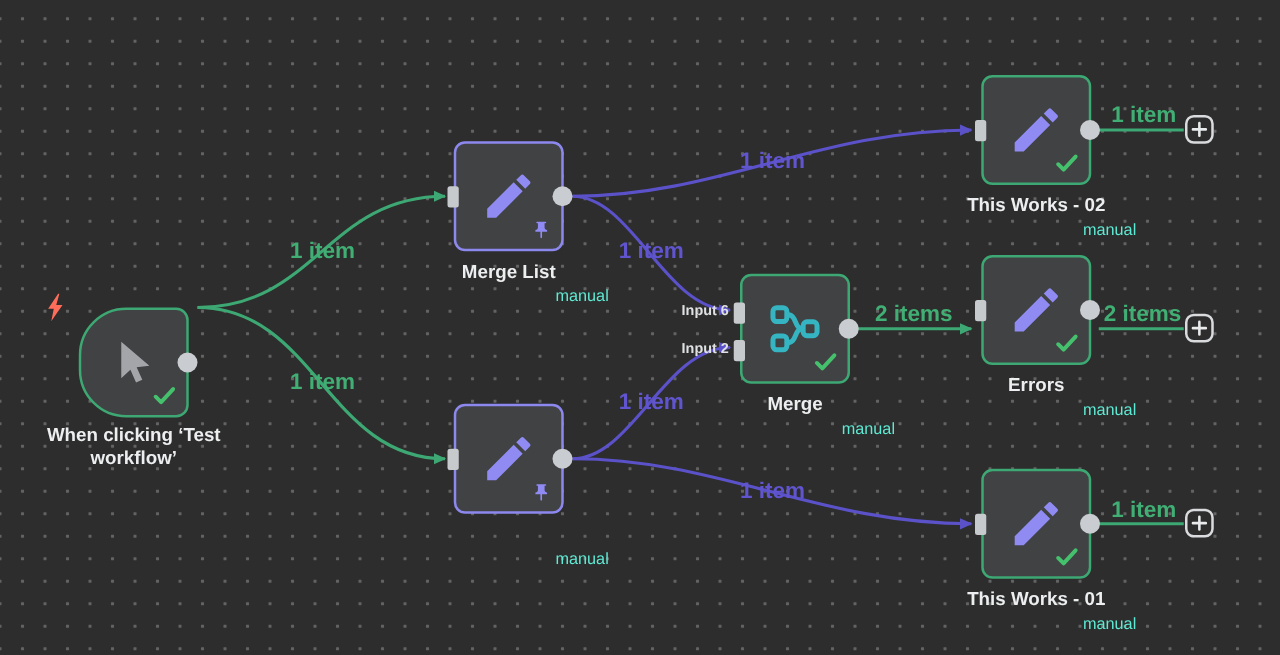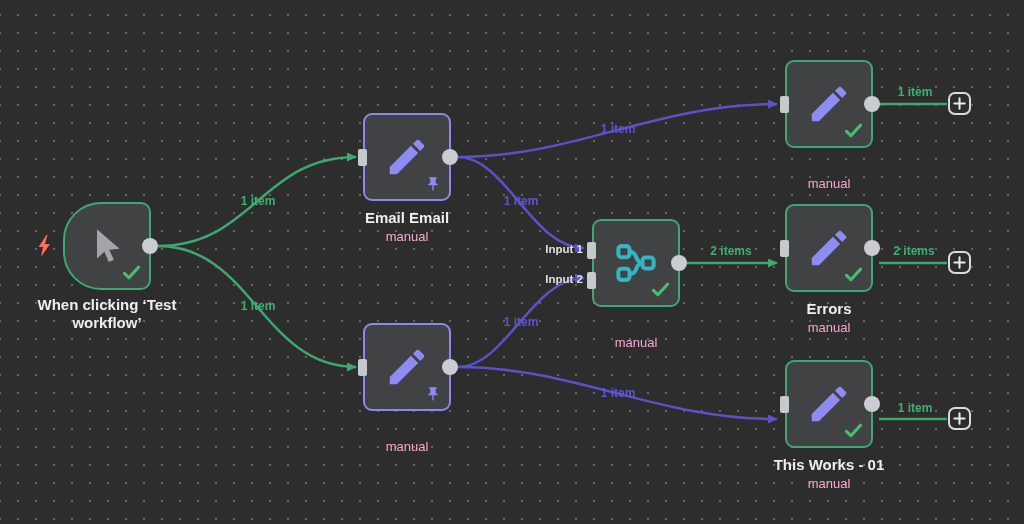--- a/index.html
+++ b/index.html
@@ -5,32 +5,32 @@
   html,body{margin:0;padding:0;background:#2c2d2c;}
   #canvas{
     position:relative;width:1024px;height:524px;overflow:hidden;
     background-color:#2c2d2c;
     background-image:radial-gradient(circle,#626362 1.1px,transparent 1.6px);
     background-size:18px 18px;background-position:9px 6px;
     font-family:"Liberation Sans",sans-serif;
   }
   #edges{position:absolute;left:0;top:0;z-index:1;}
   .edge-label{
-    position:absolute;z-index:2;font-size:12px;font-weight:700;
+    position:absolute;z-index:2;font-size:18px;font-weight:700;
     transform:translate(-50%,-50%);white-space:nowrap;pointer-events:none;
   }
   .edge-label.green{color:#41ae74;}
   .edge-label.purple{color:#6055cf;}
   .node{
     position:absolute;width:88px;height:88px;z-index:3;
     background:#414244;border:2px solid #3da873;border-radius:9px;
     box-sizing:border-box;
   }
   .node.purple-border{border-color:#8d88ee;}
-  .node.trigger-shape{border-radius:38px 10px 10px 38px;}
+  .node.trigger-shape{border-radius:38px 10px 10px 38px;margin-top:44px;}
   .node-icon{
     position:absolute;left:50%;top:50%;transform:translate(-50%,-50%);
     pointer-events:none;
   }
   .status-icon{position:absolute;right:7px;bottom:5px;pointer-events:none;}
   .pin-icon{position:absolute;right:8px;bottom:7px;pointer-events:none;}
   .out-dot{
     position:absolute;right:-9px;top:50%;margin-top:-8px;width:16px;height:16px;
     border-radius:50%;background:#c9ccd1;z-index:4;
   }
@@ -39,21 +39,21 @@
     background:#c7cacd;z-index:4;top:50%;margin-top:-8.5px;
   }
   .in-rect.fixed{top:auto;margin-top:0;}
   .node-label{
     position:absolute;top:94px;left:50%;transform:translateX(-50%);
     width:210px;text-align:center;color:#eceef0;font-size:15px;font-weight:700;
     line-height:18px;
   }
   .node-sublabel{
     position:absolute;top:114px;left:50%;transform:translateX(-50%);
-    width:160px;text-align:center;color:#f9a8d4;font-size:13px;font-weight:400;
+    width:160px;text-align:right;color:#5eead4;font-size:13px;font-weight:400;
   }
   .trigger-label{top:92px;width:170px;}
   .input-port-label{
     position:absolute;right:95px;width:120px;text-align:right;
     color:#dfe1e3;font-size:11.5px;font-weight:700;white-space:nowrap;
   }
   .bolt{position:absolute;z-index:3;left:36px;top:234px;}
   .plus-btn{
     position:absolute;width:23px;height:23px;border:2px solid #d9dbde;
     border-radius:7px;background:#2c2d2c;box-sizing:border-box;z-index:3;
@@ -114,21 +114,21 @@
 
   <div class="node purple-border" style="left:363px;top:113px;">
     <svg class="node-icon" width="46" height="46" viewBox="0 0 24 24">
       <path d="M3 17.25V21h3.75L17.81 9.94l-3.75-3.75L3 17.25zM20.71 7.04a.996.996 0 0 0 0-1.41l-2.34-2.34a.996.996 0 0 0-1.41 0l-1.83 1.83 3.75 3.75 1.83-1.83z" fill="#8f8bf2"></path>
     </svg>
     <svg class="pin-icon" width="16" height="16" viewBox="0 0 24 24">
       <path d="M16 9V4h1c.55 0 1-.45 1-1s-.45-1-1-1H7c-.55 0-1 .45-1 1s.45 1 1 1h1v5c0 1.66-1.34 3-3 3v2h5.97v7l1 1 1-1v-7H19v-2c-1.66 0-3-1.34-3-3z" fill="#8f8bf2"></path>
     </svg>
     <span class="in-rect"></span>
     <span class="out-dot"></span>
-    <div class="node-label">Email Email</div>
+    <div class="node-label">Merge List</div>
     <div class="node-sublabel">manual</div>
   </div>
 
   <div class="node purple-border" style="left:363px;top:323px;">
     <svg class="node-icon" width="46" height="46" viewBox="0 0 24 24">
       <path d="M3 17.25V21h3.75L17.81 9.94l-3.75-3.75L3 17.25zM20.71 7.04a.996.996 0 0 0 0-1.41l-2.34-2.34a.996.996 0 0 0-1.41 0l-1.83 1.83 3.75 3.75 1.83-1.83z" fill="#8f8bf2"></path>
     </svg>
     <svg class="pin-icon" width="16" height="16" viewBox="0 0 24 24">
       <path d="M16 9V4h1c.55 0 1-.45 1-1s-.45-1-1-1H7c-.55 0-1 .45-1 1s.45 1 1 1h1v5c0 1.66-1.34 3-3 3v2h5.97v7l1 1 1-1v-7H19v-2c-1.66 0-3-1.34-3-3z" fill="#8f8bf2"></path>
     </svg>
@@ -145,23 +145,24 @@
         <rect x="15.4" y="9.1" width="5.8" height="5.8" rx="1.6"></rect>
         <path d="M8.6 6.1 C 13.2 6.1, 11.2 12, 15.4 12"></path>
         <path d="M8.6 17.9 C 13.2 17.9, 11.2 12, 15.4 12"></path>
       </g>
     </svg>
     <svg class="status-icon" width="21" height="21" viewBox="0 0 24 24">
       <path d="M4 13 l5 5 L20 6" stroke="#45c06d" stroke-width="3.6" fill="none" stroke-linecap="round" stroke-linejoin="round"></path>
     </svg>
     <span class="in-rect fixed" style="top:21px;"></span>
     <span class="in-rect fixed" style="top:51px;"></span>
-    <span class="input-port-label" style="top:22px;">Input 1</span>
+    <span class="input-port-label" style="top:22px;">Input 6</span>
     <span class="input-port-label" style="top:52px;">Input 2</span>
     <span class="out-dot"></span>
+    <div class="node-label">Merge</div>
     <div class="node-sublabel">manual</div>
   </div>
 
   <div class="node" style="left:785px;top:204px;">
     <svg class="node-icon" width="46" height="46" viewBox="0 0 24 24">
       <path d="M3 17.25V21h3.75L17.81 9.94l-3.75-3.75L3 17.25zM20.71 7.04a.996.996 0 0 0 0-1.41l-2.34-2.34a.996.996 0 0 0-1.41 0l-1.83 1.83 3.75 3.75 1.83-1.83z" fill="#8f8bf2"></path>
     </svg>
     <svg class="status-icon" width="21" height="21" viewBox="0 0 24 24">
       <path d="M4 13 l5 5 L20 6" stroke="#45c06d" stroke-width="3.6" fill="none" stroke-linecap="round" stroke-linejoin="round"></path>
     </svg>
@@ -173,24 +174,25 @@
 
   <div class="node" style="left:785px;top:60px;">
     <svg class="node-icon" width="46" height="46" viewBox="0 0 24 24">
       <path d="M3 17.25V21h3.75L17.81 9.94l-3.75-3.75L3 17.25zM20.71 7.04a.996.996 0 0 0 0-1.41l-2.34-2.34a.996.996 0 0 0-1.41 0l-1.83 1.83 3.75 3.75 1.83-1.83z" fill="#8f8bf2"></path>
     </svg>
     <svg class="status-icon" width="21" height="21" viewBox="0 0 24 24">
       <path d="M4 13 l5 5 L20 6" stroke="#45c06d" stroke-width="3.6" fill="none" stroke-linecap="round" stroke-linejoin="round"></path>
     </svg>
     <span class="in-rect"></span>
     <span class="out-dot"></span>
-    <div class="node-sublabel">manual</div>
-  </div>
-
-  <div class="node" style="left:785px;top:360px;">
+    <div class="node-label">This Works - 02</div>
+    <div class="node-sublabel">manual</div>
+  </div>
+
+  <div class="node" style="left:785px;top:375px;">
     <svg class="node-icon" width="46" height="46" viewBox="0 0 24 24">
       <path d="M3 17.25V21h3.75L17.81 9.94l-3.75-3.75L3 17.25zM20.71 7.04a.996.996 0 0 0 0-1.41l-2.34-2.34a.996.996 0 0 0-1.41 0l-1.83 1.83 3.75 3.75 1.83-1.83z" fill="#8f8bf2"></path>
     </svg>
     <svg class="status-icon" width="21" height="21" viewBox="0 0 24 24">
       <path d="M4 13 l5 5 L20 6" stroke="#45c06d" stroke-width="3.6" fill="none" stroke-linecap="round" stroke-linejoin="round"></path>
     </svg>
     <span class="in-rect"></span>
     <span class="out-dot"></span>
     <div class="node-label">This Works - 01</div>
     <div class="node-sublabel">manual</div>

